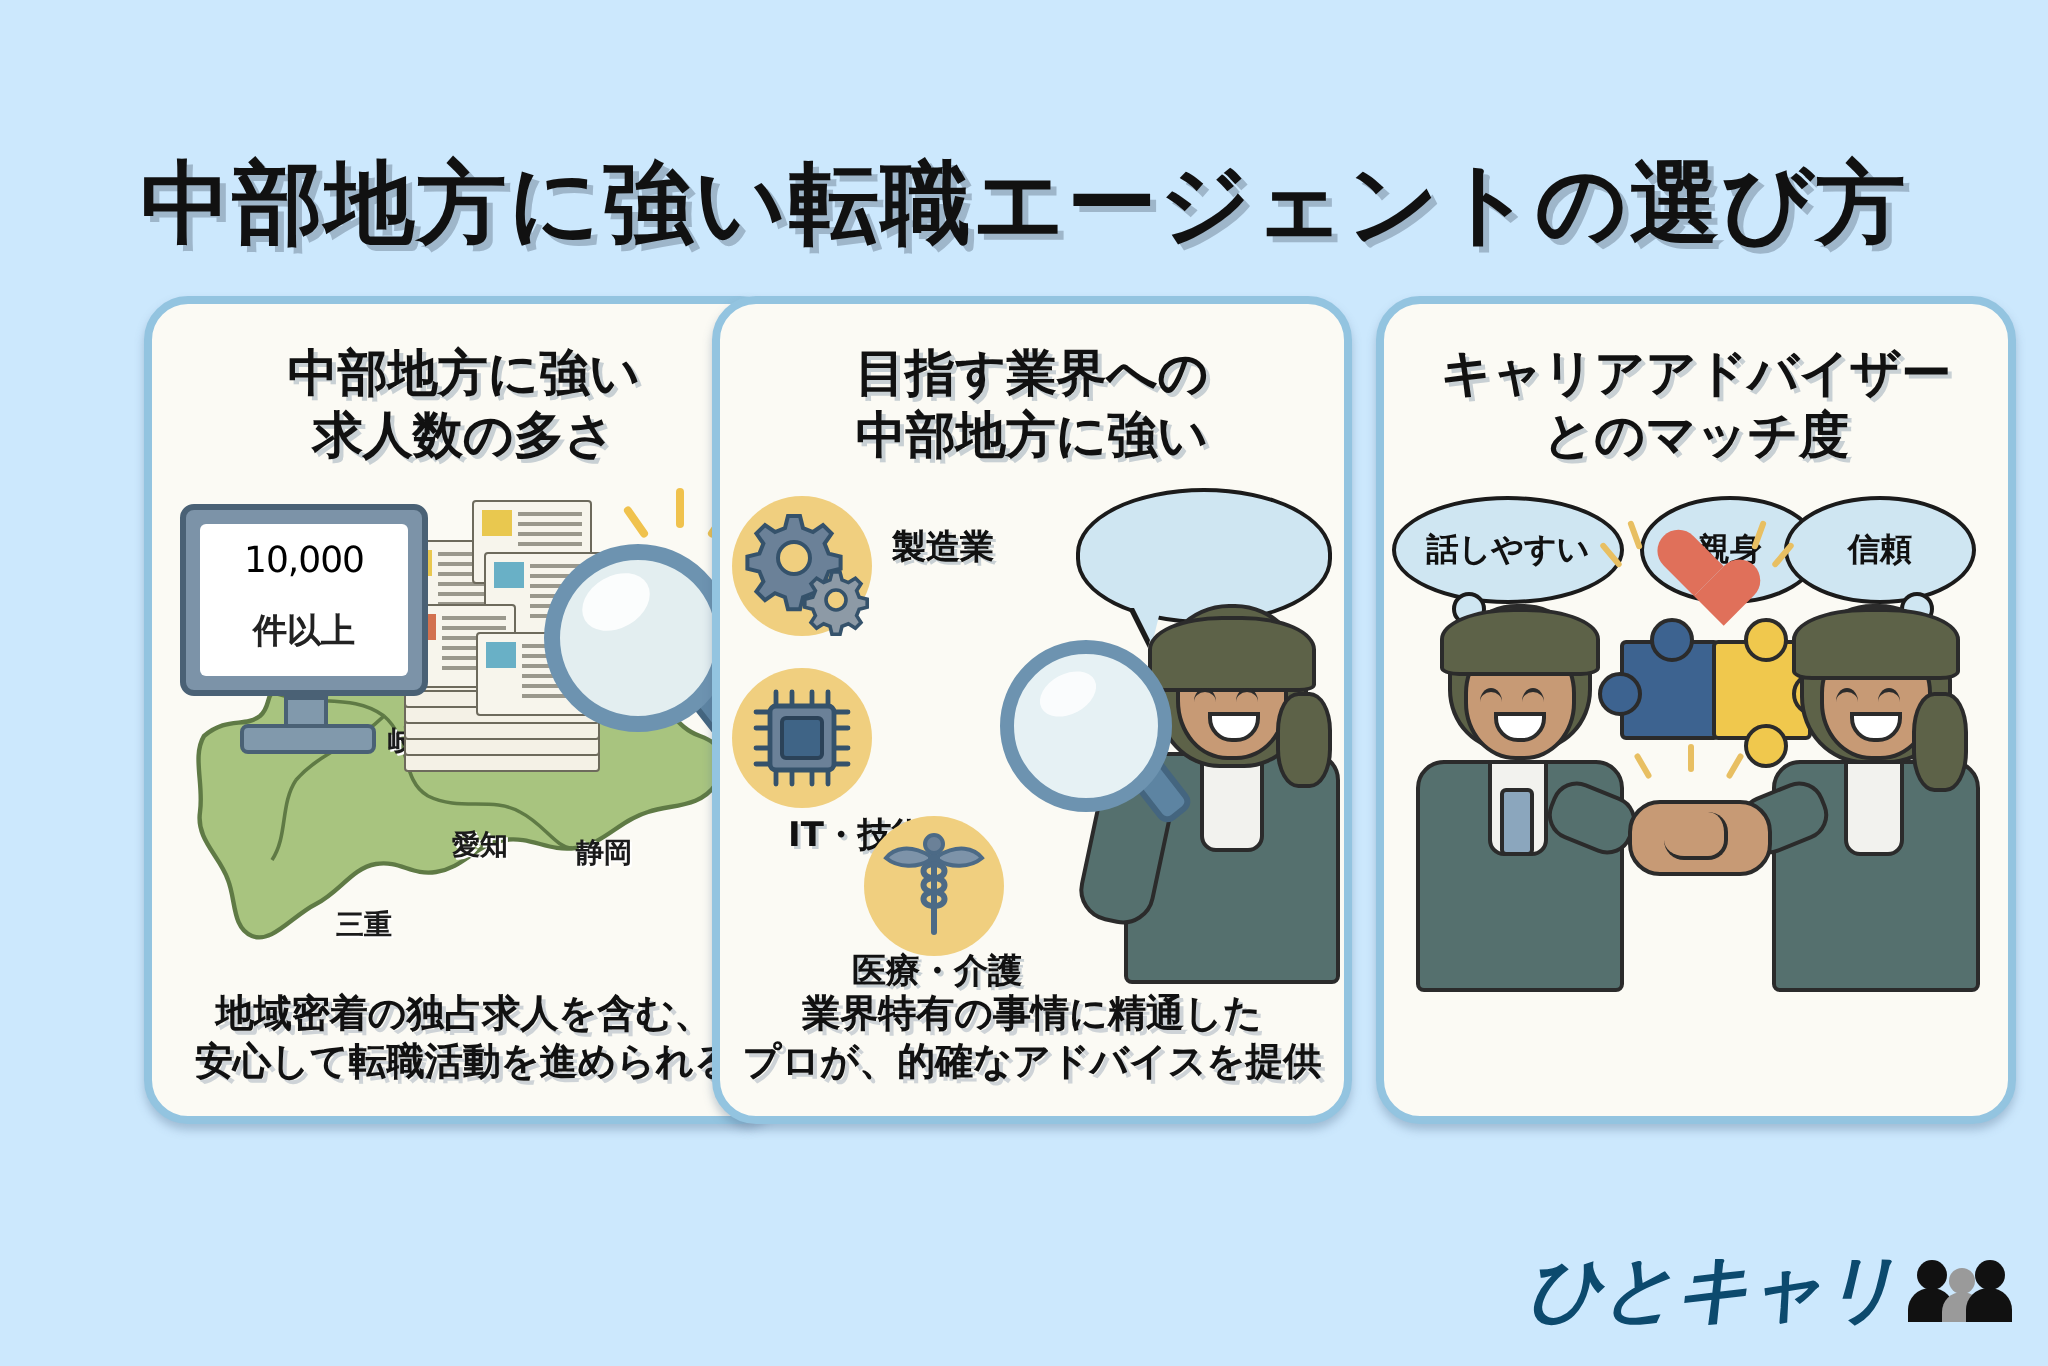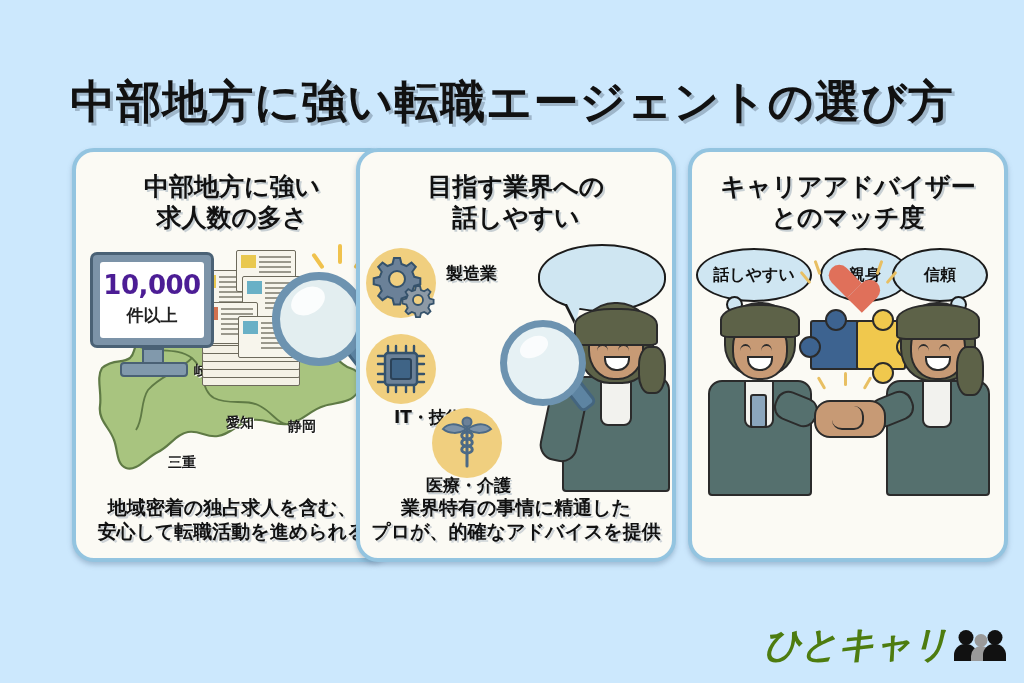--- a/index.html
+++ b/index.html
@@ -49,21 +49,21 @@
     color:#111;
     text-shadow:2px 2px 0 rgba(150,165,180,.45);
     white-space:pre-line;
   }
   .art{position:absolute;left:0;top:96px;width:312px;height:240px;}
 
   
   .monitor{position:absolute;left:14px;top:4px;width:124px;height:96px;}
   .mon-body{position:absolute;inset:0;background:#7c93a8;border:3px solid #4a6175;border-radius:7px;}
   .mon-screen{position:absolute;left:7px;top:7px;right:7px;bottom:7px;background:#fff;border-radius:3px;}
-  .mon-num{position:absolute;left:0;top:8px;width:100%;text-align:center;font-size:26px;font-weight:700;color:#4c1d95;letter-spacing:-.5px;}
+  .mon-num{position:absolute;left:0;top:8px;width:100%;text-align:center;font-size:18px;font-weight:400;color:#000000;letter-spacing:-.5px;}
   .mon-sub{position:absolute;left:0;top:42px;width:100%;text-align:center;font-size:17px;font-weight:700;color:#222;}
   .mon-neck{position:absolute;left:52px;top:96px;width:18px;height:16px;background:#8199ac;border:2px solid #4a6175;}
   .mon-base{position:absolute;left:30px;top:110px;width:64px;height:11px;background:#8199ac;border:2px solid #4a6175;border-radius:4px;}
 
   .map{position:absolute;left:20px;top:58px;width:272px;height:176px;}
   .pref{position:absolute;font-size:14px;font-weight:700;color:#1b1b1b;text-shadow:1px 1px 0 #fff;}
   .pref.gifu{left:98px;top:56px;}
   .pref.aichi{left:130px;top:108px;}
   .pref.shizuoka{left:192px;top:112px;}
   .pref.mie{left:72px;top:148px;}
@@ -123,21 +123,21 @@
   .heart:after{left:19px;transform:rotate(45deg);transform-origin:0 100%;}
   .puz{position:absolute;width:46px;height:46px;}
   .puz.b{left:118px;top:72px;background:#3d6390;border:2.5px solid #2b2b2b;border-radius:3px;}
   .puz.y{left:164px;top:72px;background:#f0c84d;border:2.5px solid #2b2b2b;border-radius:3px;}
   .knob{position:absolute;width:18px;height:18px;border-radius:50%;border:2.5px solid #2b2b2b;}
 
   .ray{position:absolute;background:#e8bf62;border-radius:2px;display:block;}
 
   
   .logo{position:absolute;right:18px;bottom:16px;height:46px;display:flex;align-items:center;gap:6px;}
-  .logo-text{font-size:37px;font-weight:700;font-style:italic;letter-spacing:-1px;color:#4d7c0f;line-height:1;}
+  .logo-text{font-size:37px;font-weight:700;font-style:italic;letter-spacing:-1px;color:#0c4a6e;line-height:1;}
   .logo-people{position:relative;width:52px;height:34px;}
   .lp{position:absolute;bottom:0;}
   .lp .h{position:absolute;left:50%;transform:translateX(-50%);top:0;border-radius:50%;background:#111;}
   .lp .b{position:absolute;left:0;bottom:0;background:#111;border-radius:11px 11px 0 0;}
   .lp.grey .h,.lp.grey .b{background:#9a9a9a;}
 </style>
 </head>
 <body>
 
 <div class="stage">
@@ -230,21 +230,21 @@
           </div>
       </div>
     </div>
 
     <div class="card-caption">地域密着の独占求人を含む、
 安心して転職活動を進められる</div>
   </div>
 
   <div class="card" id="card2">
     <div class="card-title">目指す業界への
-話しやすい</div>
+中部地方に強い</div>
 
     <div class="art">
 
       <div class="chip-circle cc1">
         <svg width="70" height="70" viewBox="0 0 70 70">
           <g fill="#6b8198" stroke="#35526b" stroke-width="2">
             <path d="M28 10 l6 0 1.5 6 5 2 5-3.5 4.3 4.3 -3.5 5 2 5 6 1.5 0 6 -6 1.5 -2 5 3.5 5 -4.3 4.3 -5-3.5 -5 2 -1.5 6 -6 0 -1.5-6 -5-2 -5 3.5 -4.3-4.3 3.5-5 -2-5 -6-1.5 0-6 6-1.5 2-5 -3.5-5 4.3-4.3 5 3.5 5-2 Z"></path>
           </g>
           <circle cx="31" cy="31" r="8" fill="#f0cf7f" stroke="#35526b" stroke-width="2"></circle>
           <g fill="#8d9aa6" stroke="#35526b" stroke-width="1.8">

